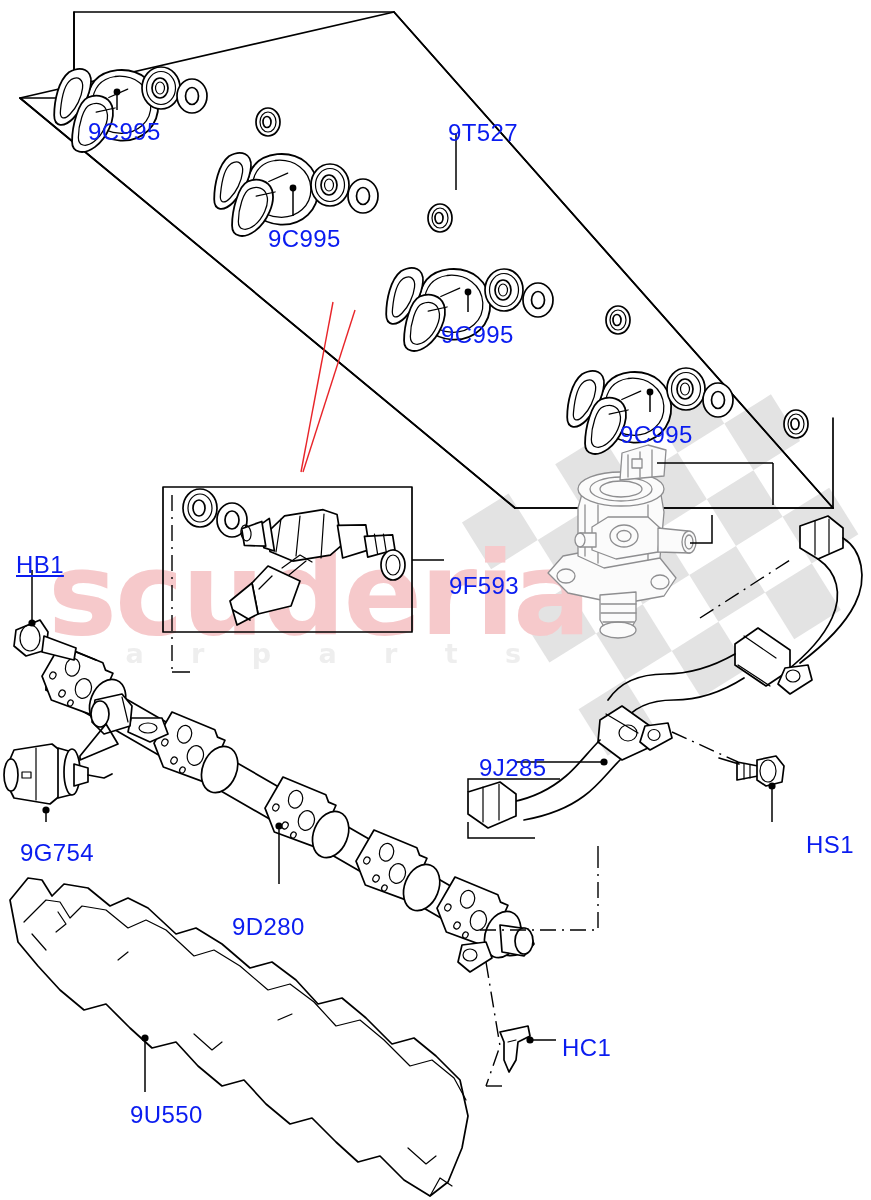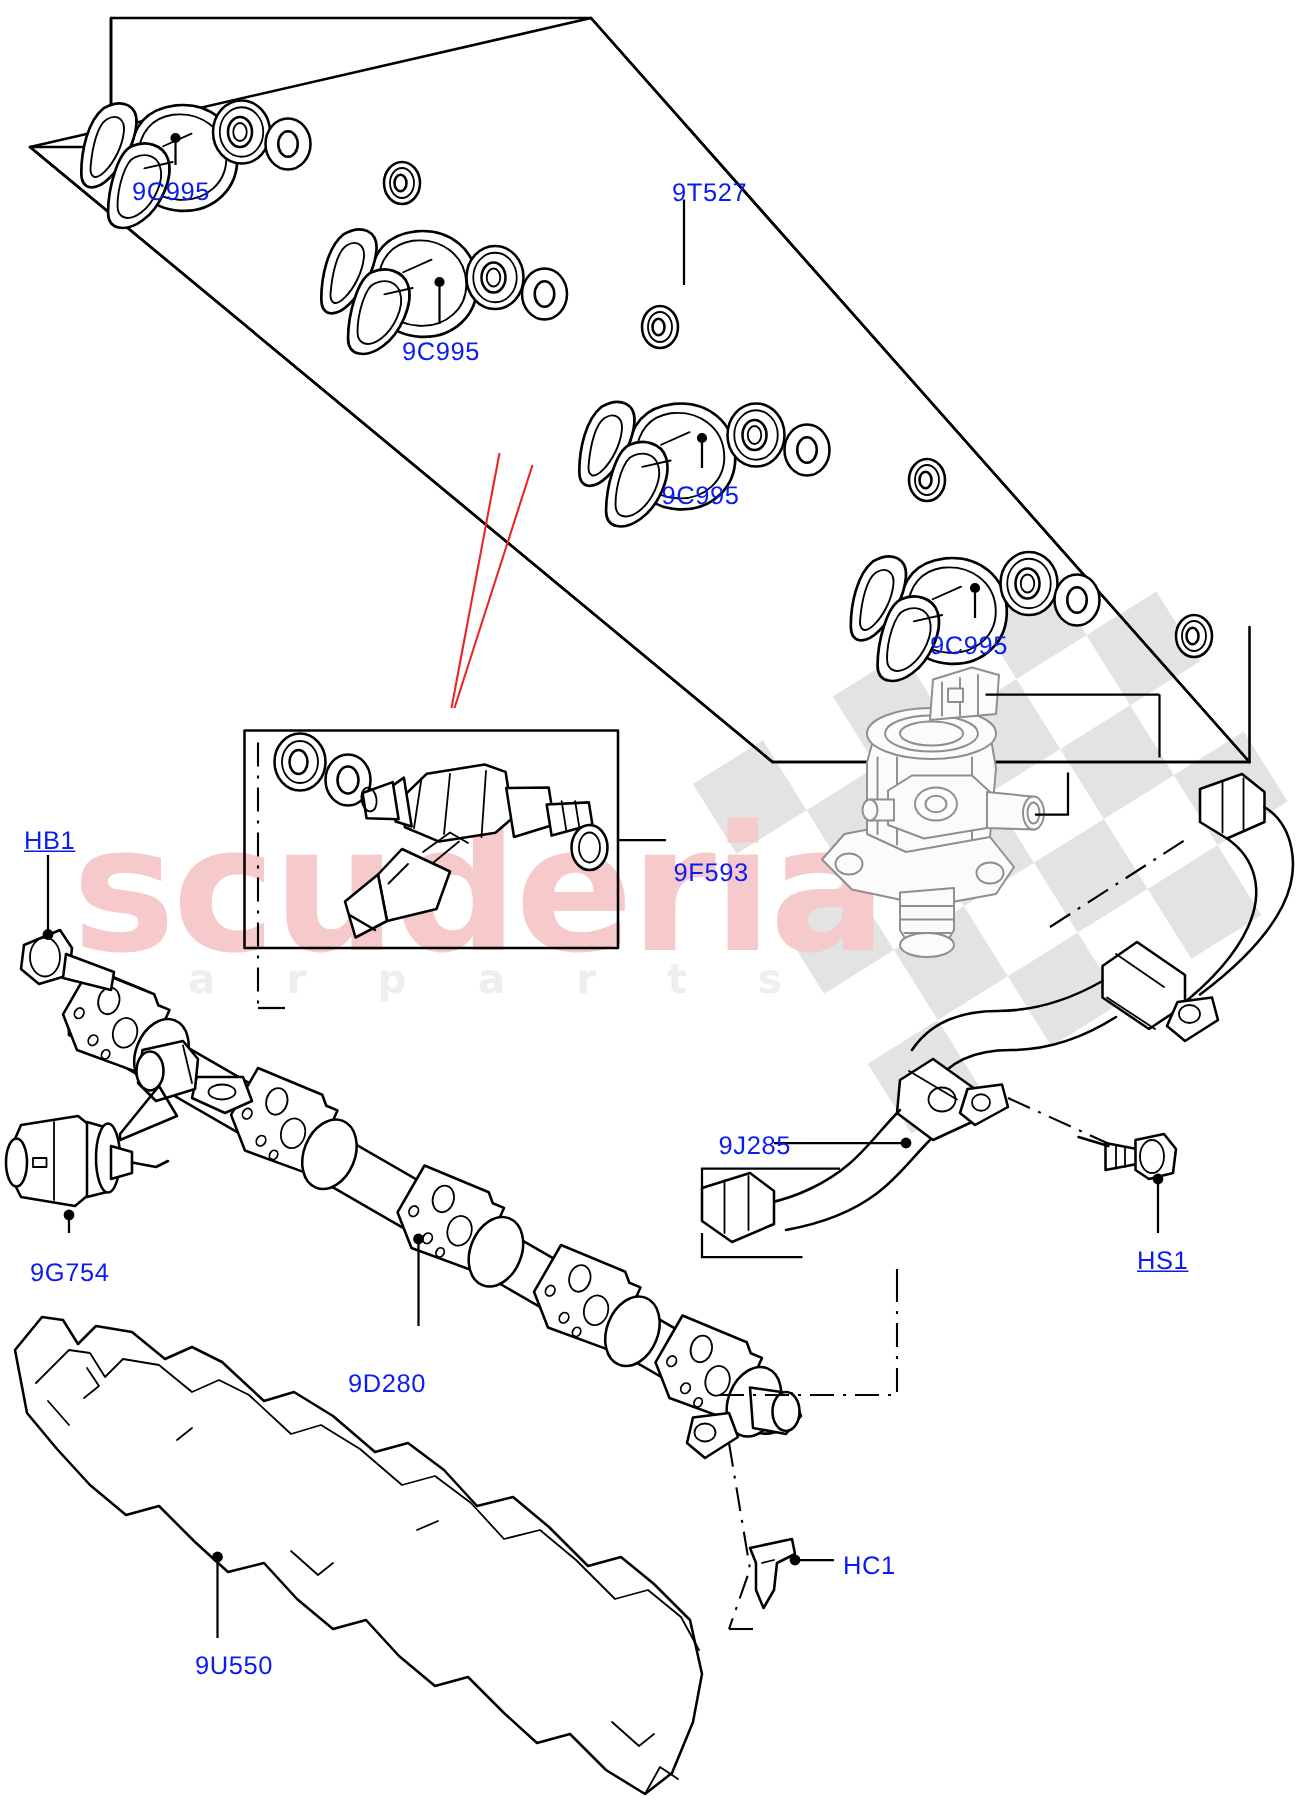--- a/index.html
+++ b/index.html
@@ -7,21 +7,21 @@
     width:871px;height:1200px;position:relative;overflow:hidden;
     font-family:"Liberation Sans", sans-serif;
   }
   #stage{position:absolute;left:0;top:0;width:871px;height:1200px;}
   svg#dwg{position:absolute;left:0;top:0;width:871px;height:1200px;}
 
   .lbl{
     position:absolute;
     color:#0a1cf0;
     font-family:"Liberation Sans", sans-serif;
-    font-size:17px;
+    font-size:24px;
     font-weight:400;
     letter-spacing:0.4px;
     white-space:nowrap;
     user-select:none;
   }
 
   
   #wm{position:absolute;left:0;top:0;width:871px;height:1124px;pointer-events:none;text-align:center;}
   .wm-main{
     position:absolute;
@@ -461,18 +461,18 @@
 
   <div class="lbl" style="left:88px;top:118px;">9C995</div>
   <div class="lbl" style="left:268px;top:225px;">9C995</div>
   <div class="lbl" style="left:448px;top:119px;">9T527</div>
   <div class="lbl" style="left:441px;top:321px;">9C995</div>
   <div class="lbl" style="left:620px;top:421px;">9C995</div>
   <div class="lbl" style="left:16px;top:551px;text-decoration:underline;">HB1</div>
   <div class="lbl" style="left:449px;top:572px;">9F593</div>
   <div class="lbl" style="left:20px;top:839px;">9G754</div>
   <div class="lbl" style="left:479px;top:754px;">9J285</div>
-  <div class="lbl" style="left:758px;top:831px;text-decoration:underline;">HS1</div>
+  <div class="lbl" style="left:806px;top:831px;">HS1</div>
   <div class="lbl" style="left:232px;top:892px;margin-top:21px;">9D280</div>
   <div class="lbl" style="left:562px;top:1034px;text-align:center;">HC1</div>
   <div class="lbl" style="left:114px;top:1101px;margin-left:16px;">9U550</div>
 
 </div>
 
 </body></html>

